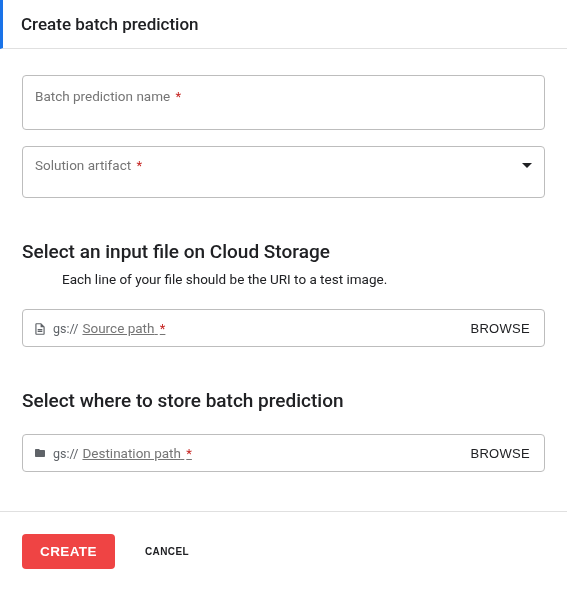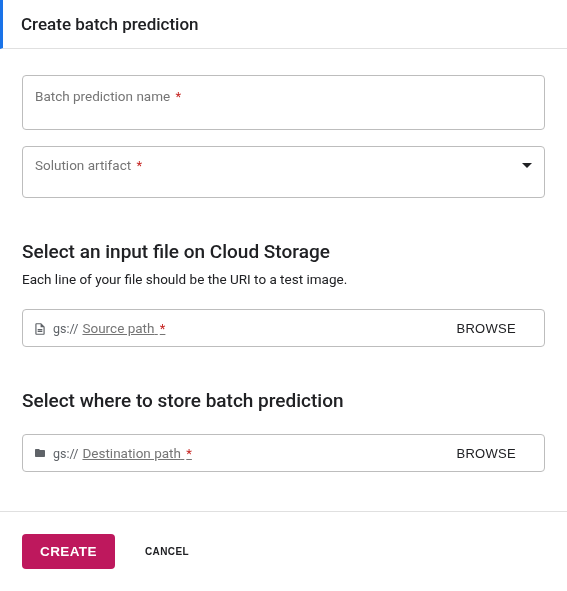--- a/index.html
+++ b/index.html
@@ -62,31 +62,32 @@
       font-size: 19px;
       font-weight: 500;
       color: #202124;
       margin-top: 42px;
       margin-bottom: 8px;
     }
     .section-subtitle {
       font-size: 13.5px;
       color: #202124;
       margin-bottom: 22px;
+      margin-left: 40px;
     }
     .section-title.no-sub {
       margin-bottom: 22px;
     }
     .path-field {
       position: relative;
       border: 1px solid #bdbdbd;
       border-radius: 4px;
       display: flex;
       align-items: center;
-      padding: 10px 28px 10px 10px;
+      padding: 10px 14px 10px 10px;
       margin-bottom: 16px;
     }
     .path-field .prefix-icon {
       flex-shrink: 0;
       width: 16px;
       height: 12px;
       margin-right: 4px;
       font-size: 12px;
       color: #5f6368;
     }
@@ -125,21 +126,21 @@
       bottom: 0;
       left: 0;
       right: 0;
       border-top: 1px solid #e0e0e0;
       padding: 22px 22px 22px 22px;
       display: flex;
       align-items: center;
       gap: 30px;
     }
     .btn-primary {
-      background: #be185d;
+      background: #ef4444;
       color: #fff;
       border: none;
       border-radius: 4px;
       padding: 10px 18px;
       font-size: 13.5px;
       font-weight: 700;
       letter-spacing: 0.4px;
       cursor: pointer;
     }
     .btn-text {

